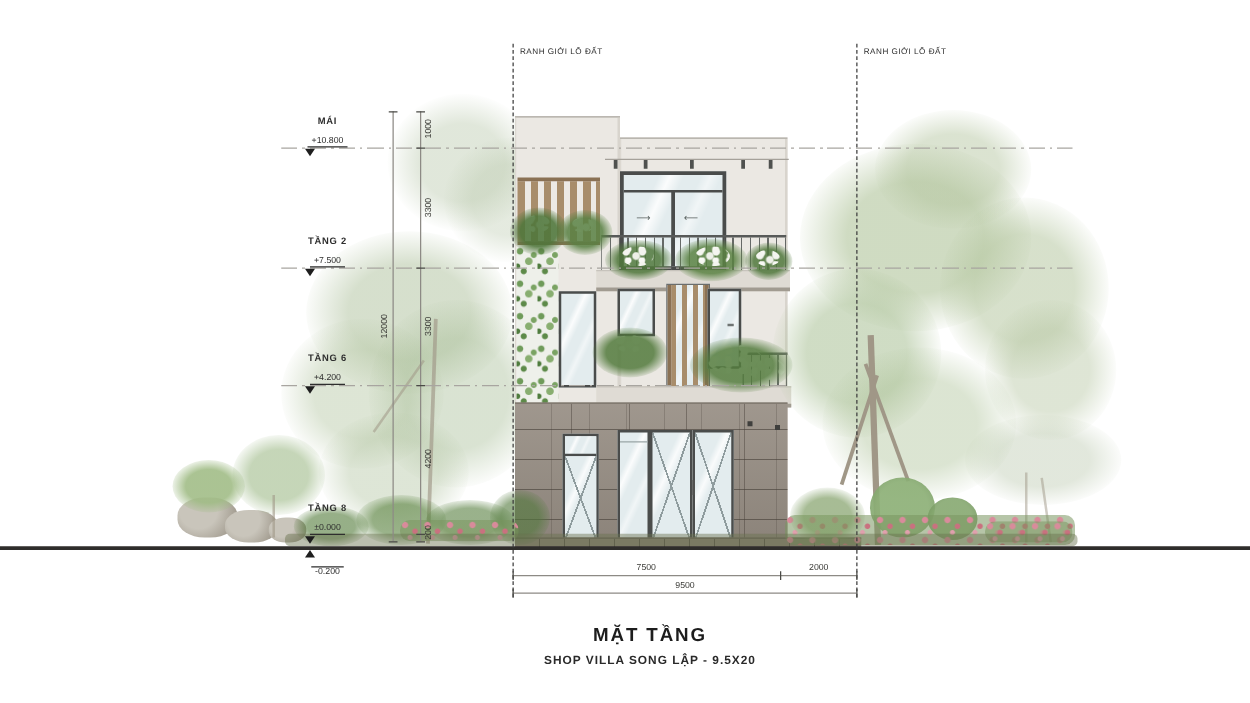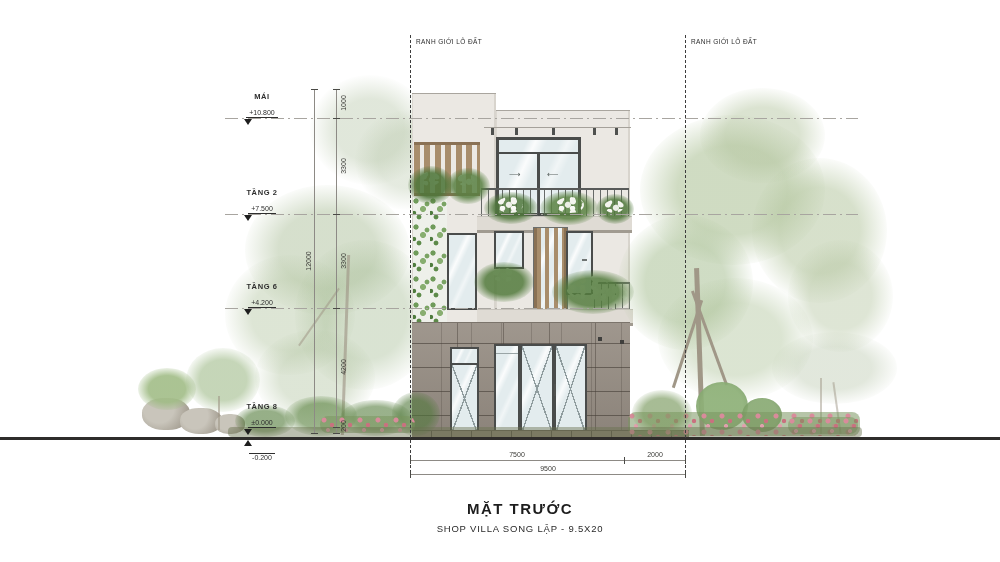--- a/index.html
+++ b/index.html
@@ -58,21 +58,21 @@
      background-size:13px 11px,17px 13px,11px 9px;}
   .pinkdots{background-image:
      radial-gradient(circle at 4px 4px,#d98b9b 0 2px,transparent 3px),
      radial-gradient(circle at 12px 9px,#c9717f 0 1.8px,transparent 2.6px),
      radial-gradient(circle at 8px 14px,#e0a0ad 0 1.6px,transparent 2.4px);
      background-size:18px 16px;border-radius:8px;}
   .trunk{position:absolute;background:#a09787;}
   .rock{position:absolute;background:radial-gradient(circle at 35% 30%,#c9c5bb 0 40%,#a8a296 75%,#8e887c 100%);border-radius:45%;}
   
   .title-main{font-size:15px;font-weight:bold;letter-spacing:1.5px;color:#1d1d1d;}
-  .title-sub{font-size:9.5px;font-weight:normal;letter-spacing:.8px;color:#2a2a2a;}
+  .title-sub{font-size:9.5px;font-weight:bold;letter-spacing:.8px;color:#2a2a2a;}
 </style>
 </head>
 <body>
 
 <div id="canvas">
 
   <div class="abs" style="left:0;top:0;width:1000px;height:562px;z-index:1;">
     <div class="fol" style="left:310px;top:75px;width:120px;height:110px;background:radial-gradient(ellipse,rgba(182,198,168,.42) 0 40%,transparent 72%);"></div>
     <div class="fol" style="left:355px;top:110px;width:105px;height:100px;background:radial-gradient(ellipse,rgba(182,198,168,.36) 0 40%,transparent 72%);"></div>
     <div class="fol" style="left:245px;top:185px;width:165px;height:130px;background:radial-gradient(ellipse,rgba(173,192,155,.5) 0 42%,transparent 74%);"></div>
@@ -246,16 +246,16 @@
     <div class="abs tickv" style="left:624px;top:457px;"></div>
     <div class="abs tickv" style="left:685px;top:457px;"></div>
     <div class="abs dimtxt ctr" style="left:517px;top:451px;">7500</div>
     <div class="abs dimtxt ctr" style="left:655px;top:451px;">2000</div>
     <div class="abs dimh" style="left:410px;top:474px;width:275px;"></div>
     <div class="abs tickv" style="left:410px;top:471px;"></div>
     <div class="abs tickv" style="left:685px;top:471px;"></div>
     <div class="abs dimtxt ctr" style="left:548px;top:465px;">9500</div>
   </div>
 
-  <div class="abs title-main ctr" style="left:520px;top:500px;z-index:7;">MẶT TRƯỚC</div>
+  <div class="abs title-main ctr" style="left:520px;top:500px;z-index:7;">MẶT TẦNG</div>
   <div class="abs title-sub ctr" style="left:520px;top:523px;z-index:7;">SHOP VILLA SONG LẬP  - 9.5X20</div>
 
 </div>
 
 </body></html>

